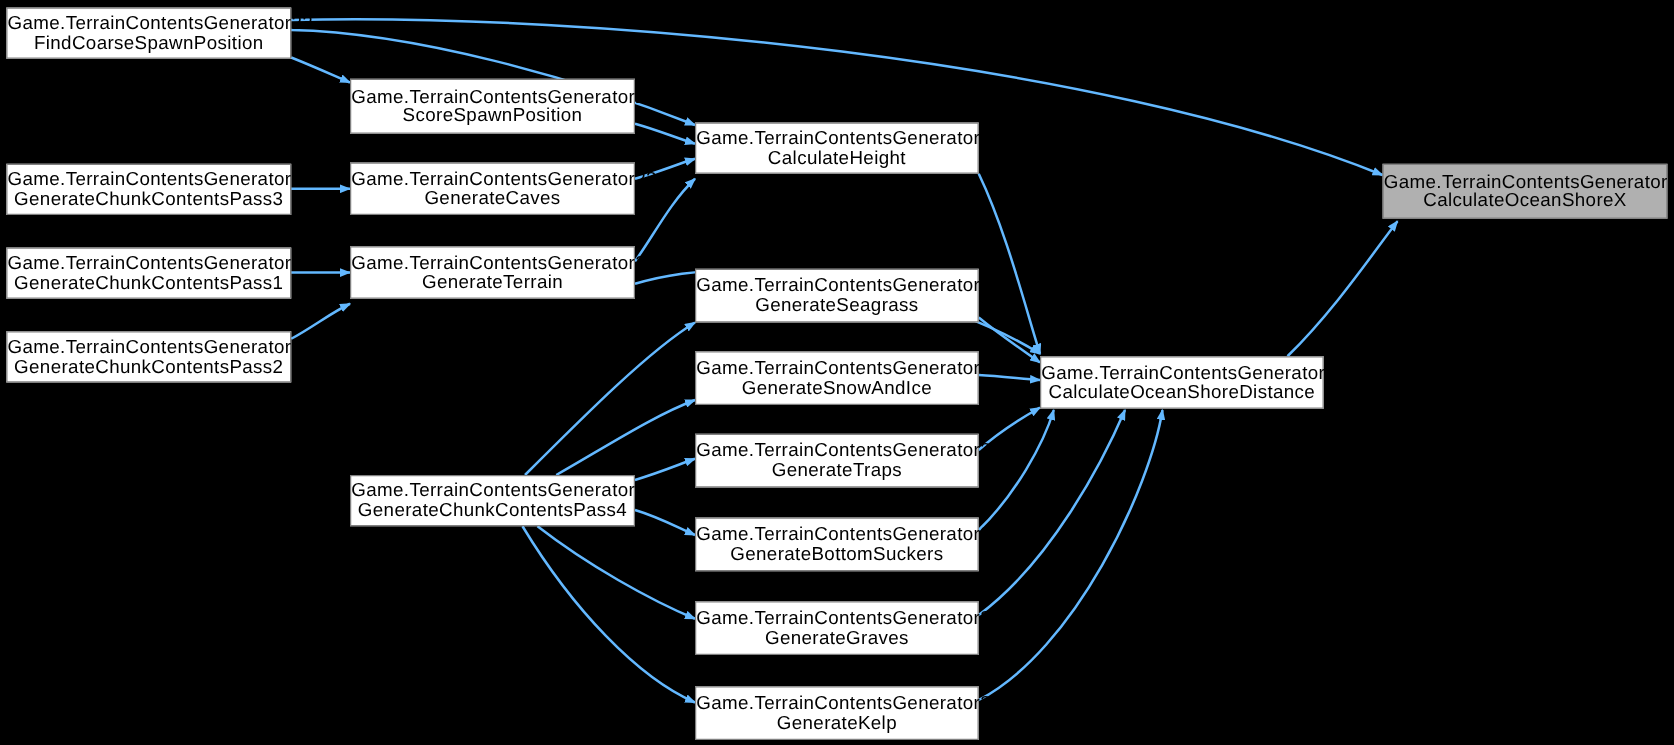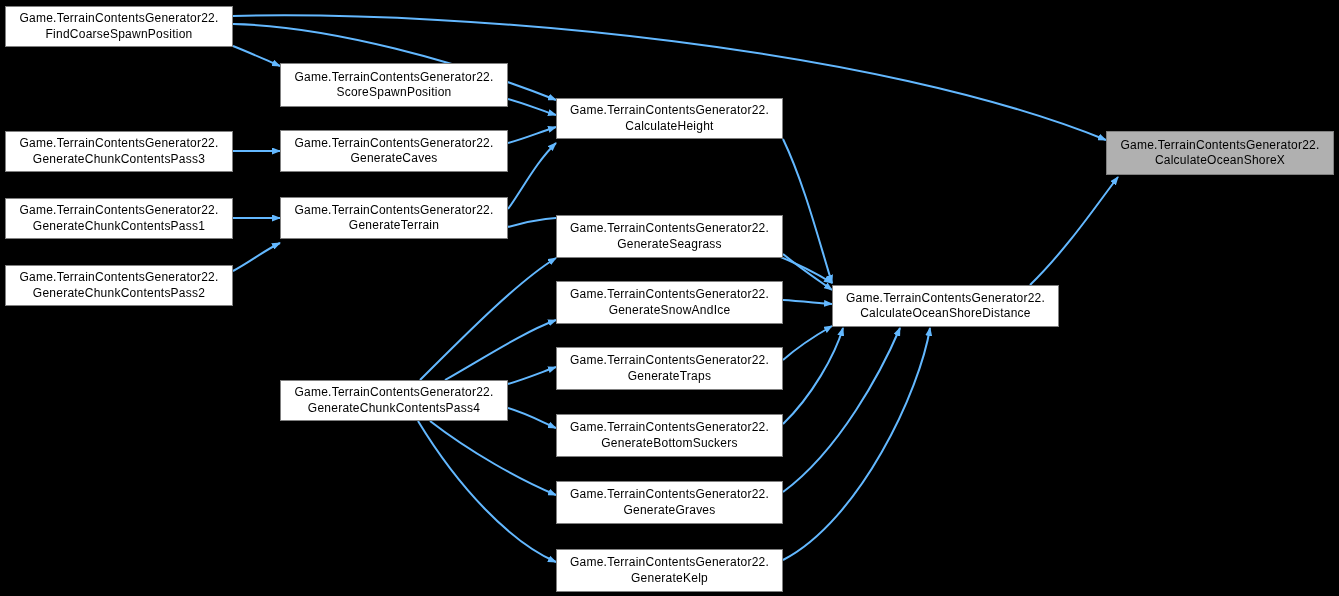--- a/index.html
+++ b/index.html
@@ -32,21 +32,21 @@
   .graph-node {
     position: absolute;
     box-sizing: border-box;
     border: 1px solid #808080;
     background: #ffffff;
     color: #000000;
     display: flex;
     align-items: center;
     justify-content: center;
     text-align: center;
-    font-size: 12px;
+    font-size: 15px;
     line-height: 15.5px;
     letter-spacing: 0.02em;
     white-space: pre-line;
     user-select: none;
   }
   .graph-node.highlight {
     background: #b0b0b0;
   }
   .node-label {
     display: block;

